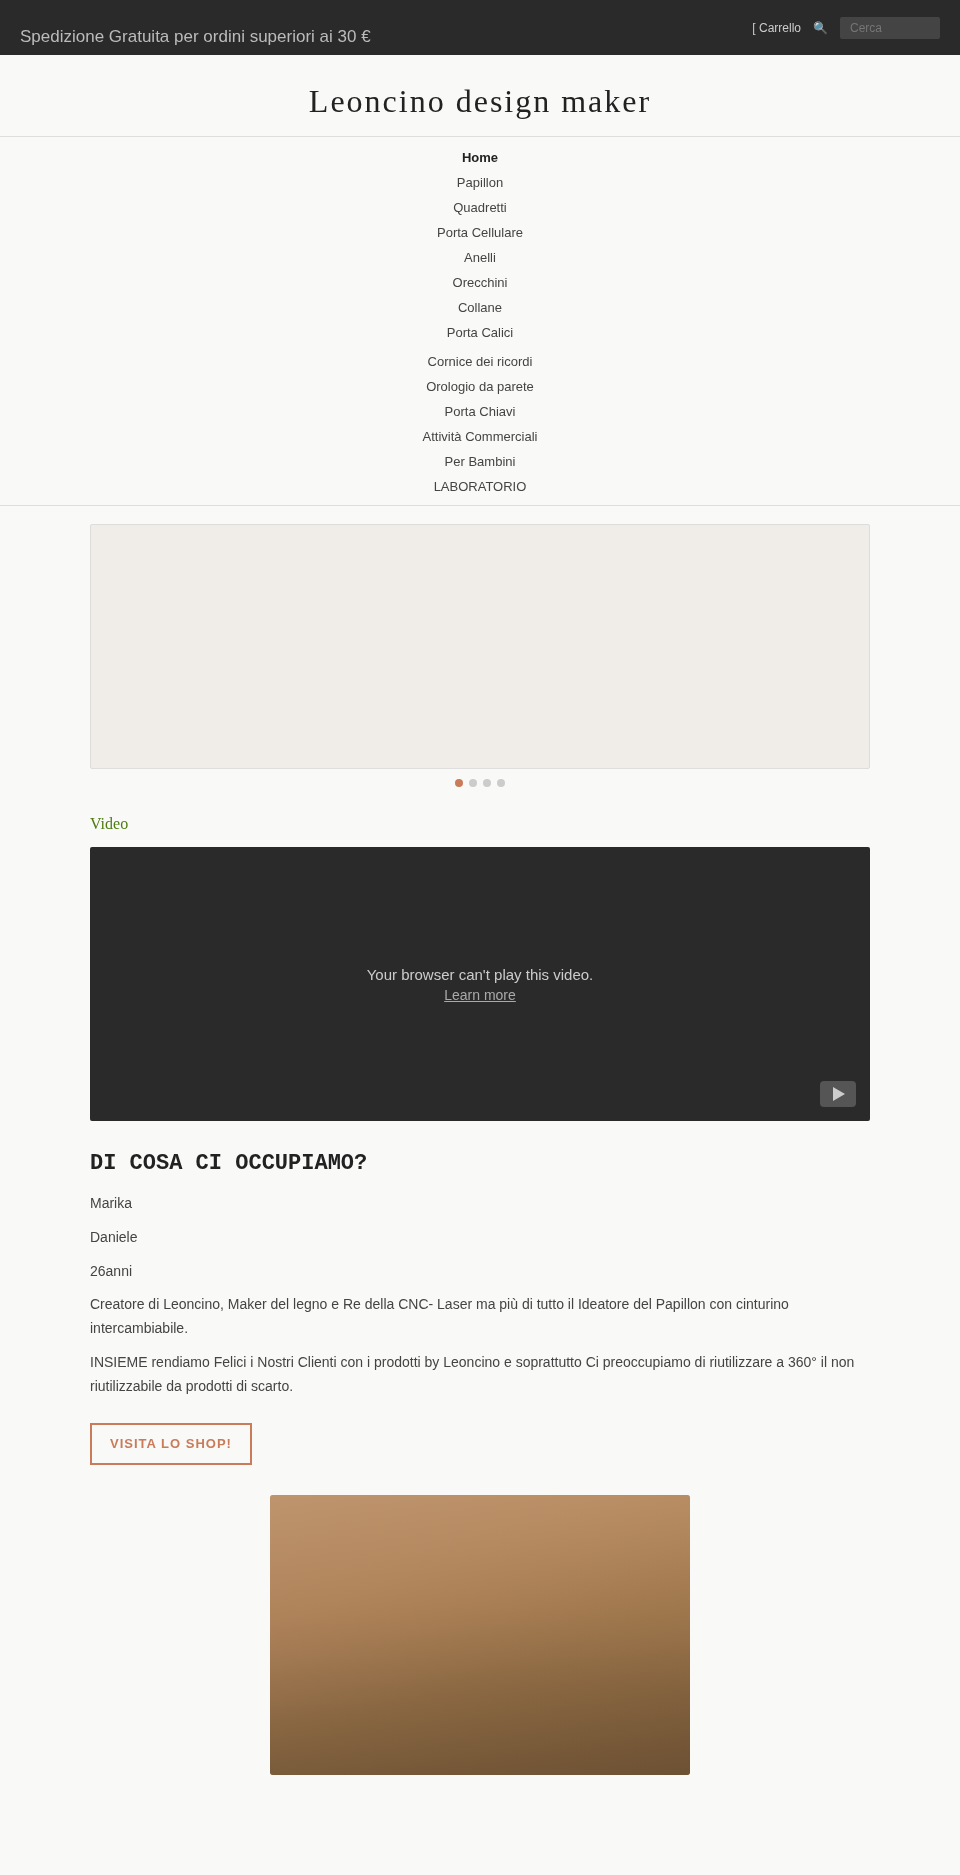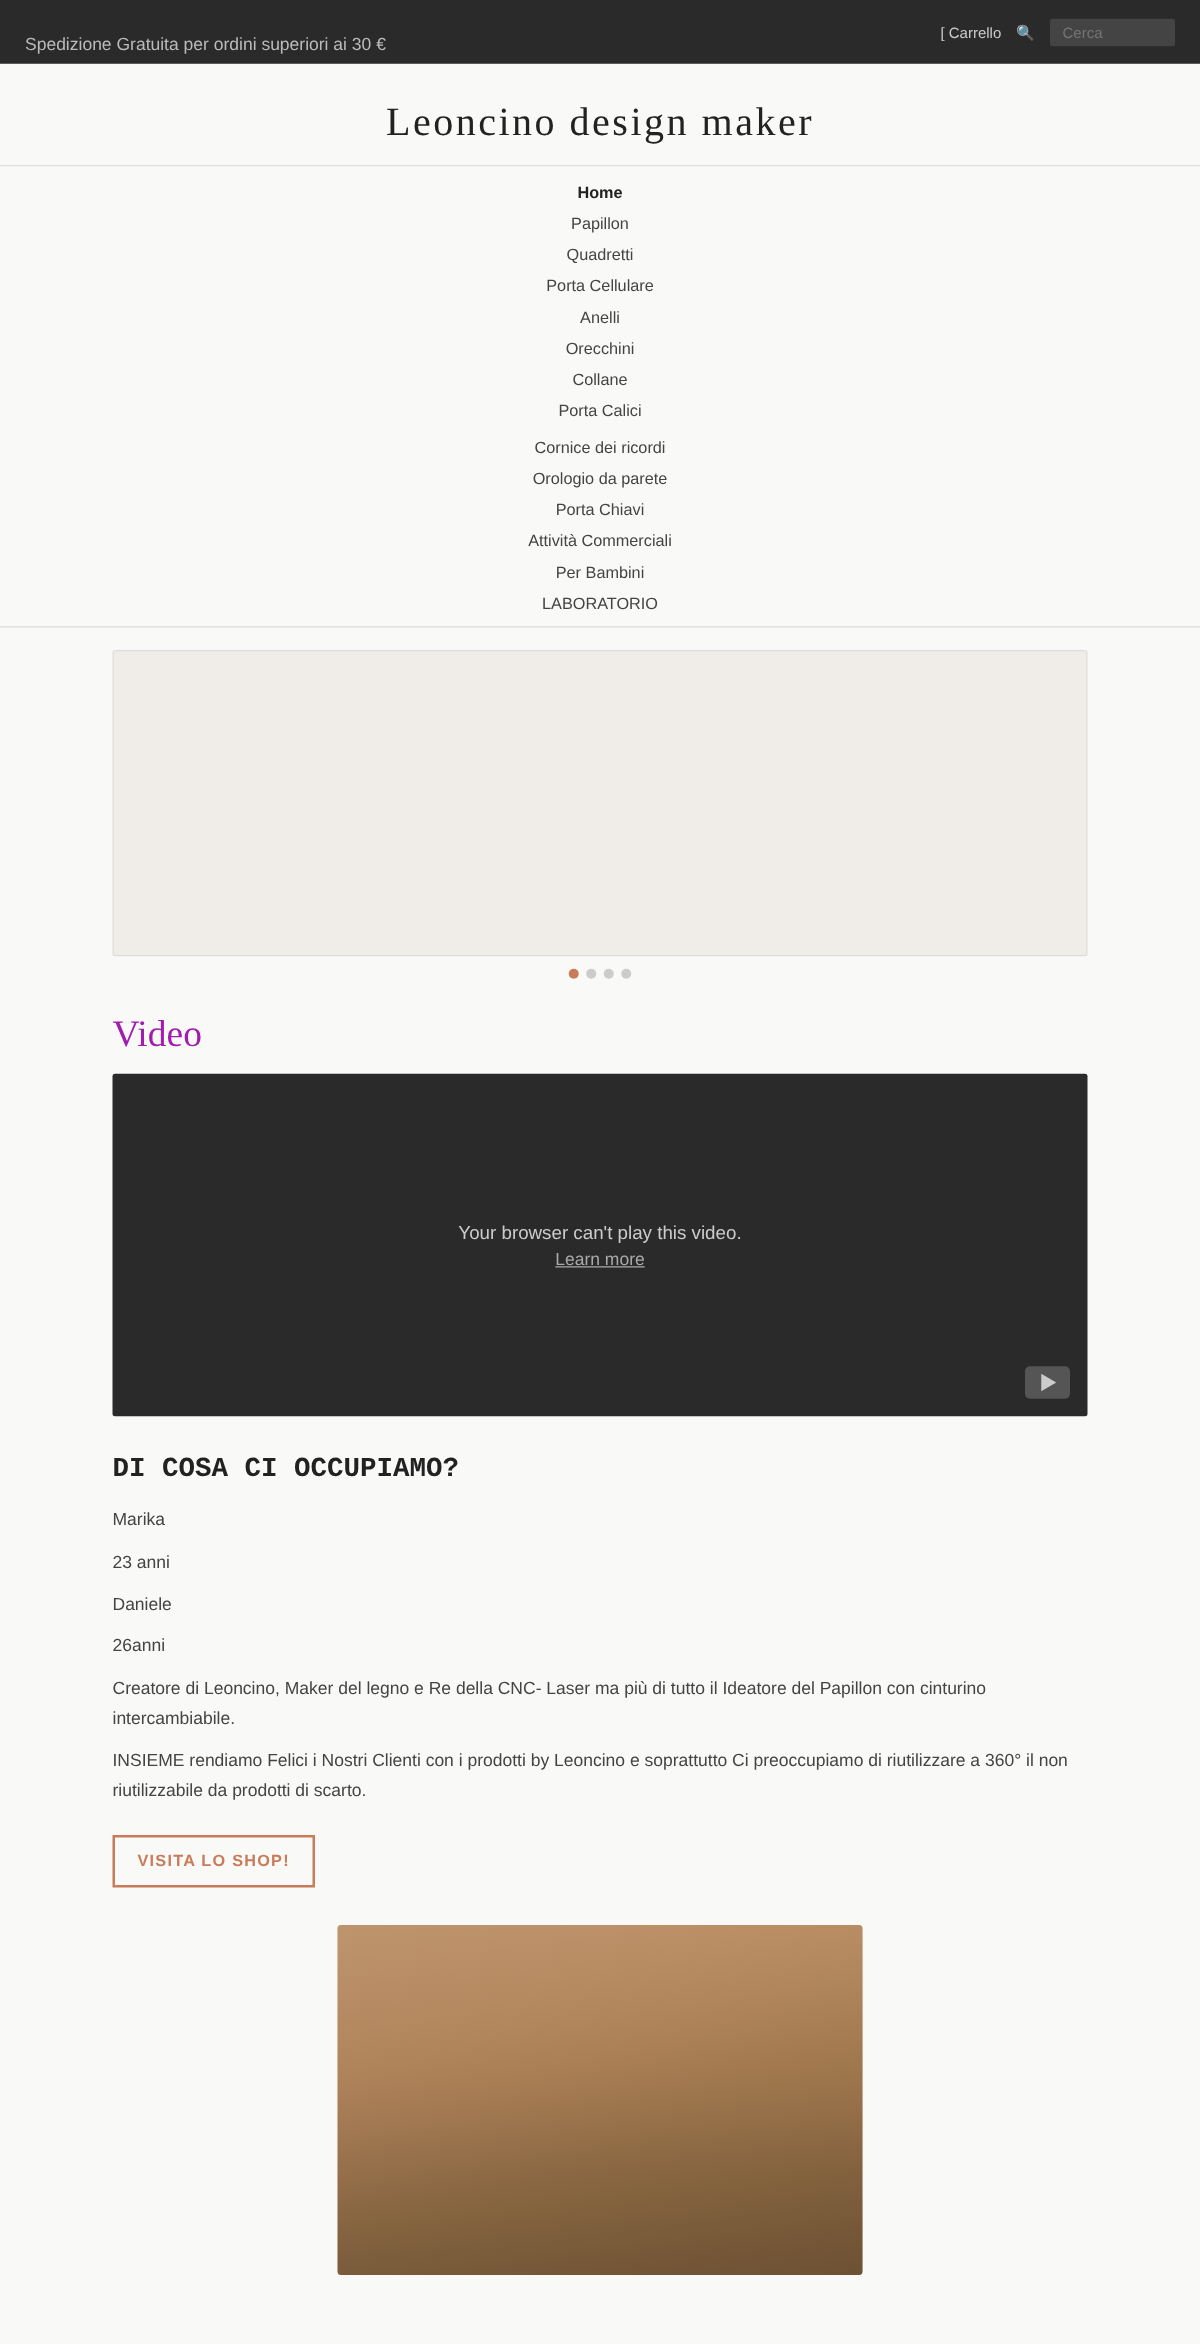--- a/index.html
+++ b/index.html
@@ -15,21 +15,21 @@
     .top-bar {
       background: #2a2a2a;
       color: #ccc;
       display: flex;
       justify-content: space-between;
       align-items: center;
       padding: 8px 20px;
       font-size: 12px;
       font-family: Arial, sans-serif;
     }
-    .top-bar-left { font-size: 14px; color: #bbb; margin-top: 19px; }
+    .top-bar-left { font-size: 17px; color: #bbb; margin-top: 19px; }
     .top-bar-right {
       display: flex;
       align-items: center;
       gap: 12px;
     }
     .cart-link {
       color: #ccc;
       text-decoration: none;
       font-size: 12px;
       margin-left: 40px;
@@ -111,24 +111,24 @@
     }
     .dot.active {
       background: #c97b5a;
     }
 
     
     .section {
       margin: 20px 90px 0;
     }
     .section-title {
-      font-size: 30px;
+      font-size: 16px;
       font-weight: normal;
       font-family: Georgia, serif;
-      color: #a21caf;
+      color: #4d7c0f;
       margin-bottom: 14px;
     }
     .video-container {
       background: #2a2a2a;
       height: 274px;
       border-radius: 2px;
       display: flex;
       flex-direction: column;
       align-items: center;
       justify-content: center;
@@ -299,21 +299,20 @@
     <div class="youtube-icon">
       <div class="play-triangle"></div>
     </div>
   </div>
 </div>
 
 <div class="about-section">
   <h2 class="about-title">DI COSA CI OCCUPIAMO?</h2>
   <div class="about-content">
     <p class="name">Marika</p>
-    <p class="age">23 anni</p>
     <p class="name">Daniele</p>
     <p class="age">26anni</p>
     <p>Creatore di Leoncino, Maker del legno e Re della CNC- Laser ma più di tutto il Ideatore del Papillon con cinturino intercambiabile.</p>
     <p>INSIEME rendiamo Felici i Nostri Clienti con i prodotti by Leoncino e soprattutto Ci preoccupiamo di riutilizzare a 360° il non riutilizzabile da prodotti di scarto.</p>
     <a class="shop-btn" href="#">VISITA LO SHOP!</a>
   </div>
 </div>
 
 <div class="photo-section">
   <div class="photo-placeholder"></div>

